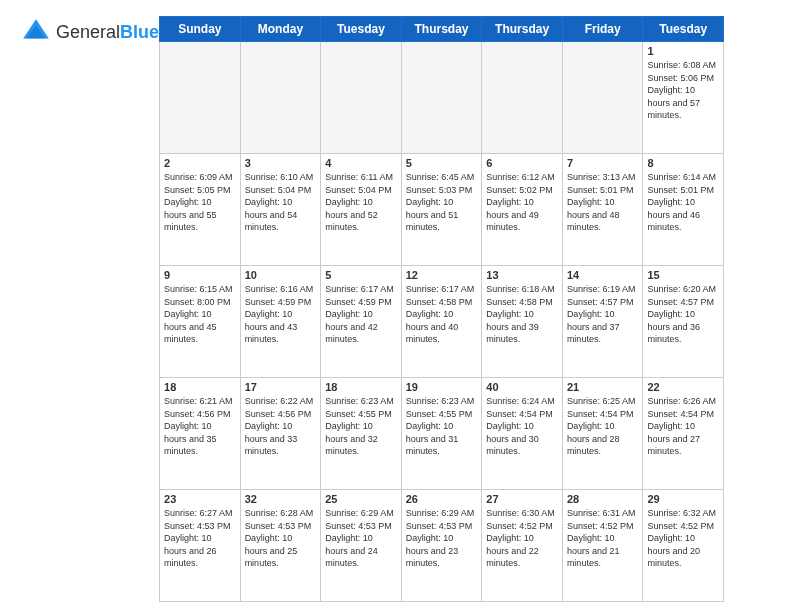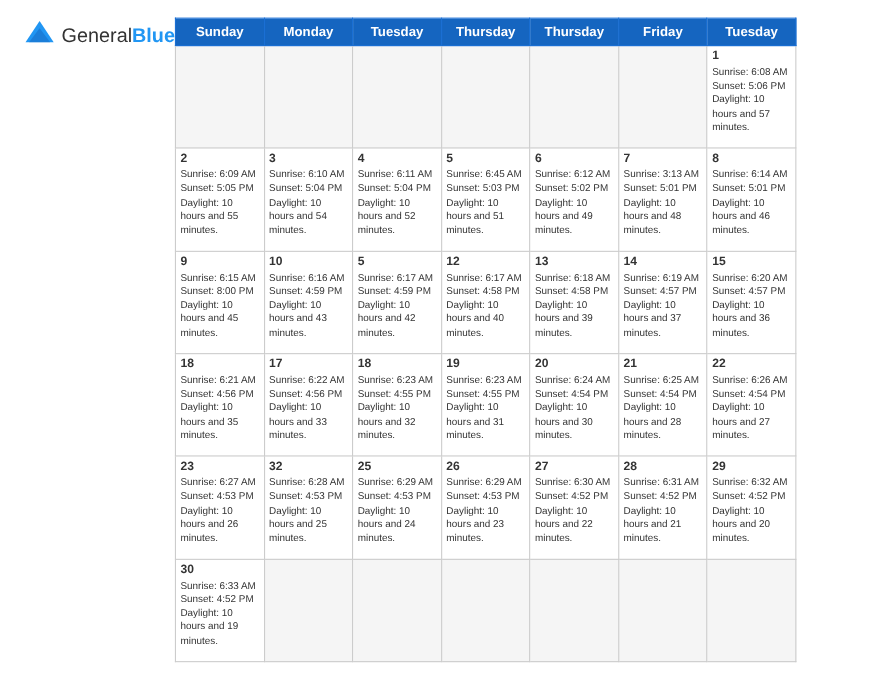--- a/index.html
+++ b/index.html
@@ -262,21 +262,21 @@
 and 32 minutes.</div>
           </td>
           <td>
             <span class="day-number">19</span>
             <div class="day-info">Sunrise: 6:23 AM
 Sunset: 4:55 PM
 Daylight: 10 hours
 and 31 minutes.</div>
           </td>
           <td>
-            <span class="day-number">20</span>
+            <span class="day-number">40</span>
             <div class="day-info">Sunrise: 6:24 AM
 Sunset: 4:54 PM
 Daylight: 10 hours
 and 30 minutes.</div>
           </td>
           <td>
             <span class="day-number">21</span>
             <div class="day-info">Sunrise: 6:25 AM
 Sunset: 4:54 PM
 Daylight: 10 hours
@@ -333,31 +333,16 @@
 Daylight: 10 hours
 and 21 minutes.</div>
           </td>
           <td>
             <span class="day-number">29</span>
             <div class="day-info">Sunrise: 6:32 AM
 Sunset: 4:52 PM
 Daylight: 10 hours
 and 20 minutes.</div>
           </td>
-        </tr>
-        <tr class="last-row">
-          <td>
-            <span class="day-number">30</span>
-            <div class="day-info">Sunrise: 6:33 AM
-Sunset: 4:52 PM
-Daylight: 10 hours
-and 19 minutes.</div>
-          </td>
-          <td class="empty"></td>
-          <td class="empty"></td>
-          <td class="empty"></td>
-          <td class="empty"></td>
-          <td class="empty"></td>
-          <td class="empty"></td>
         </tr>
       </tbody>
   </table>
 </div>
 
 </body></html>

